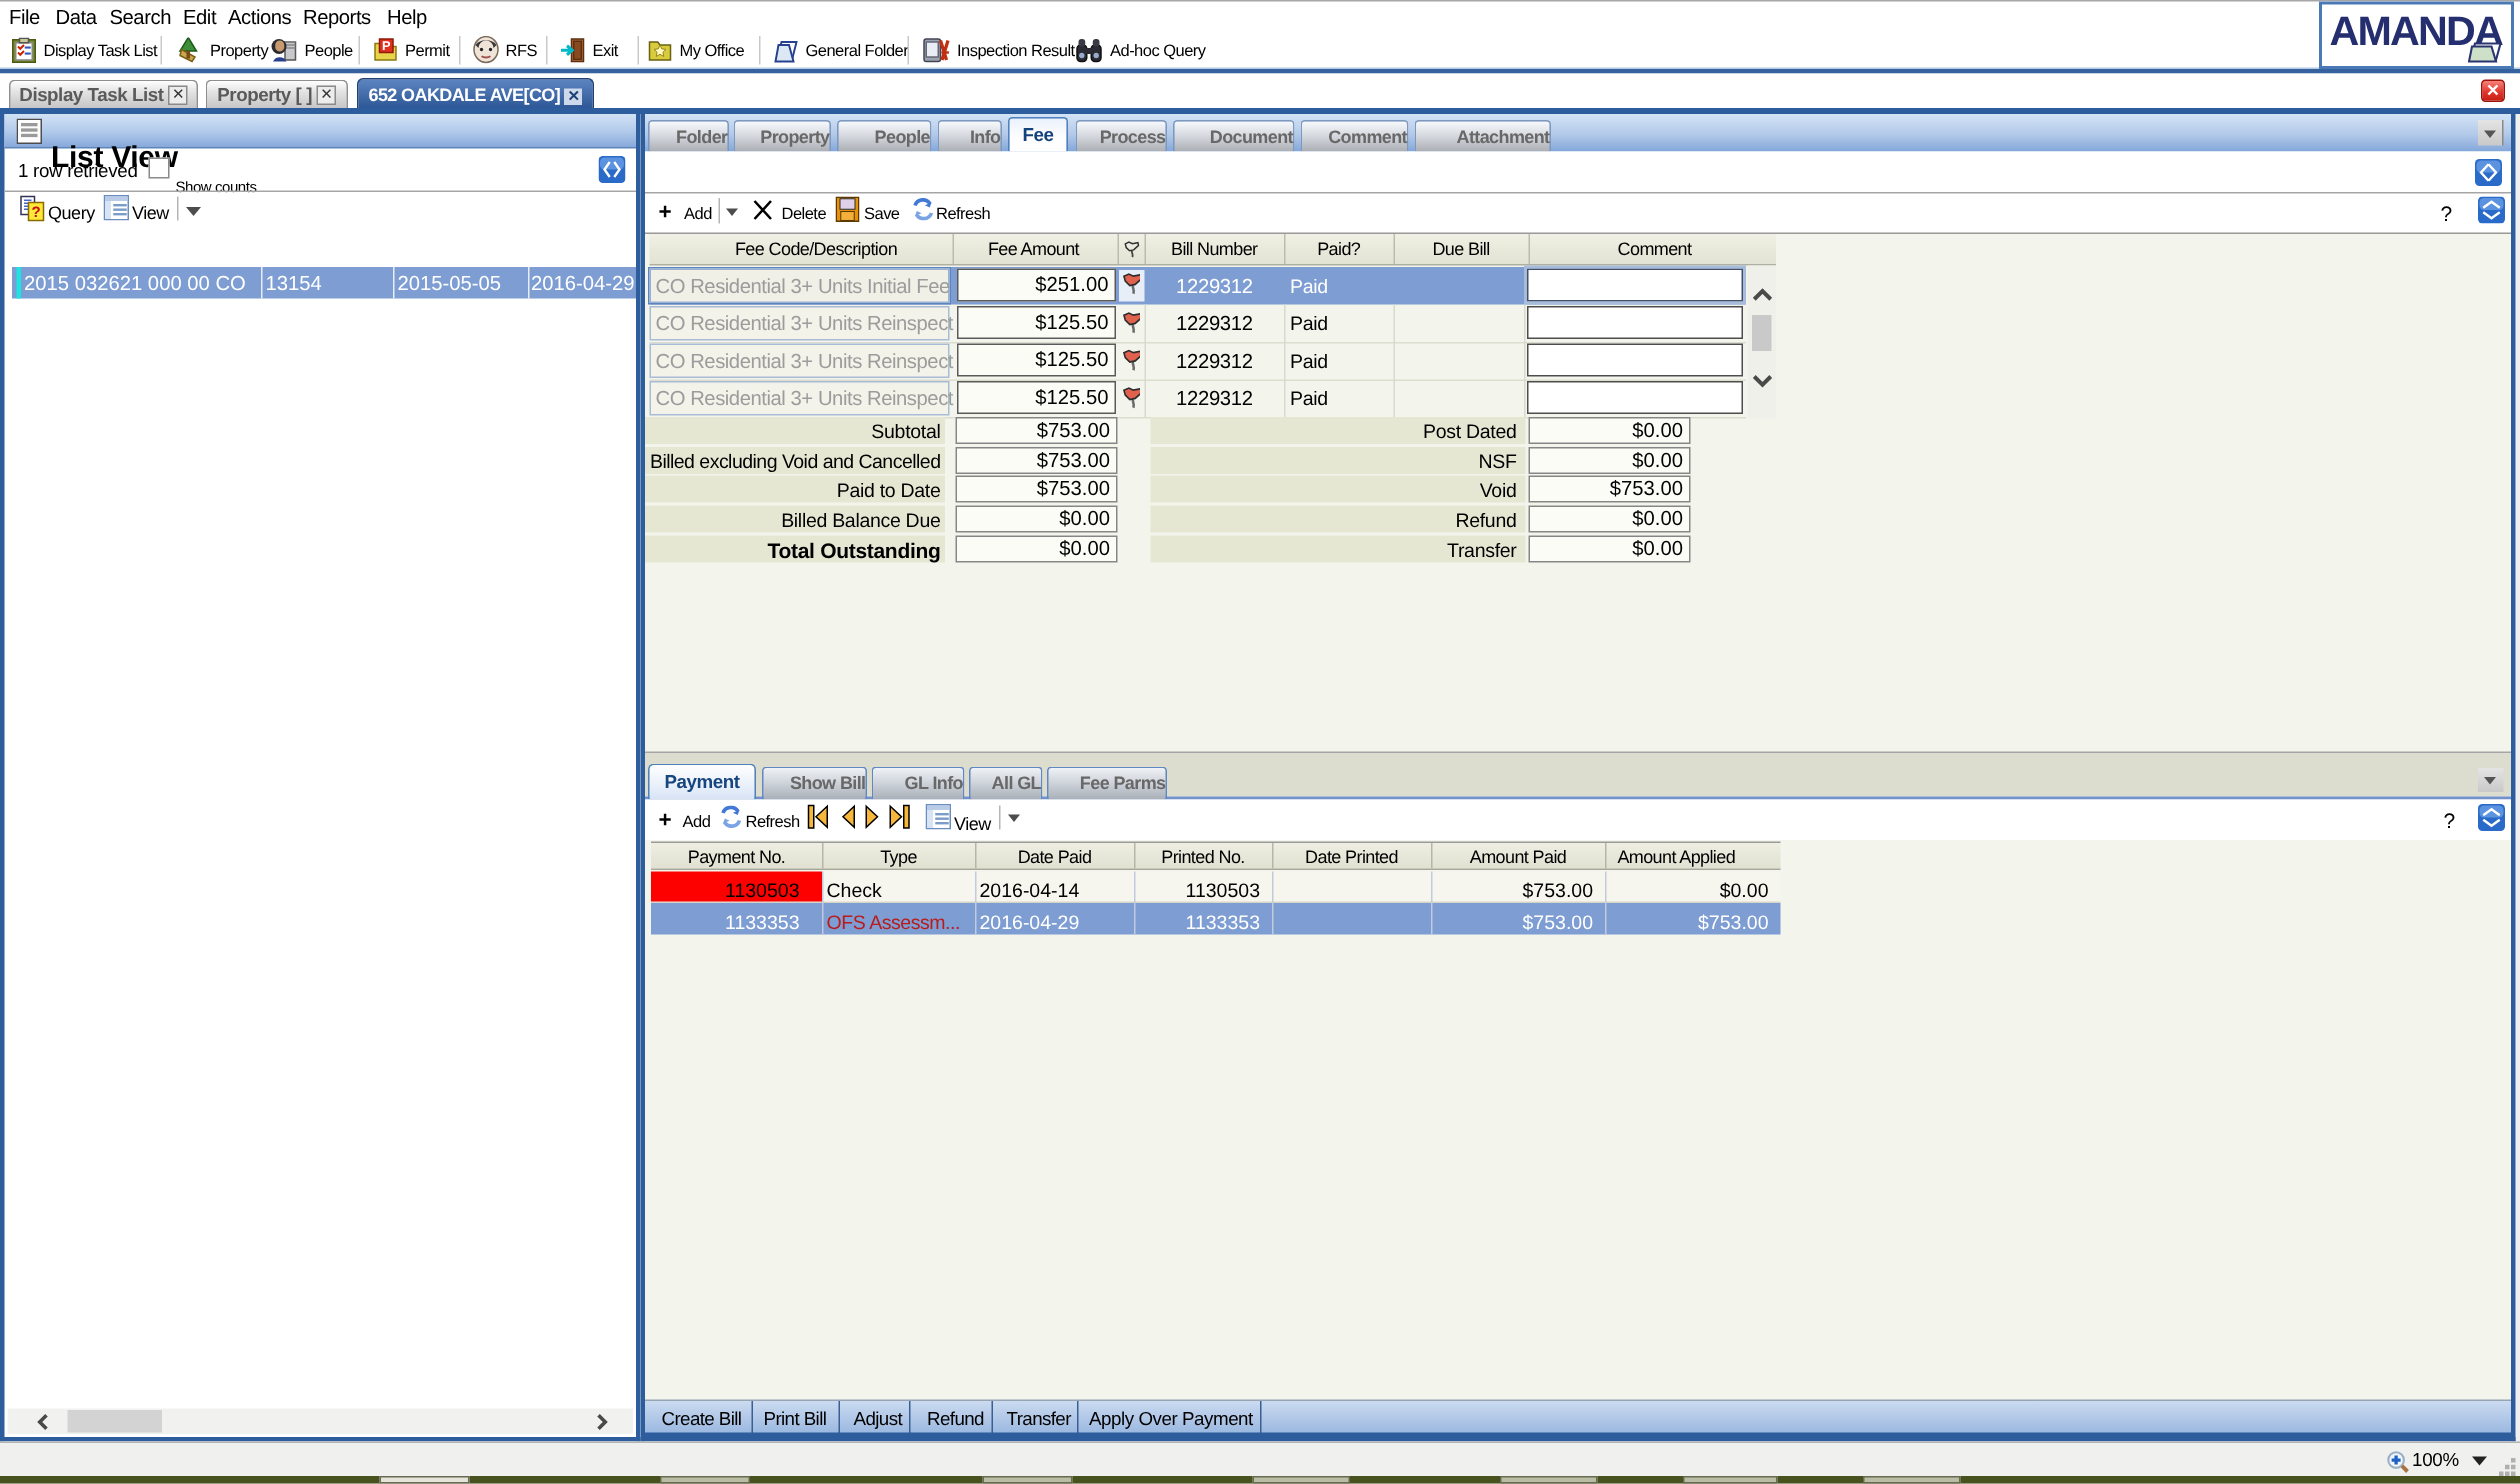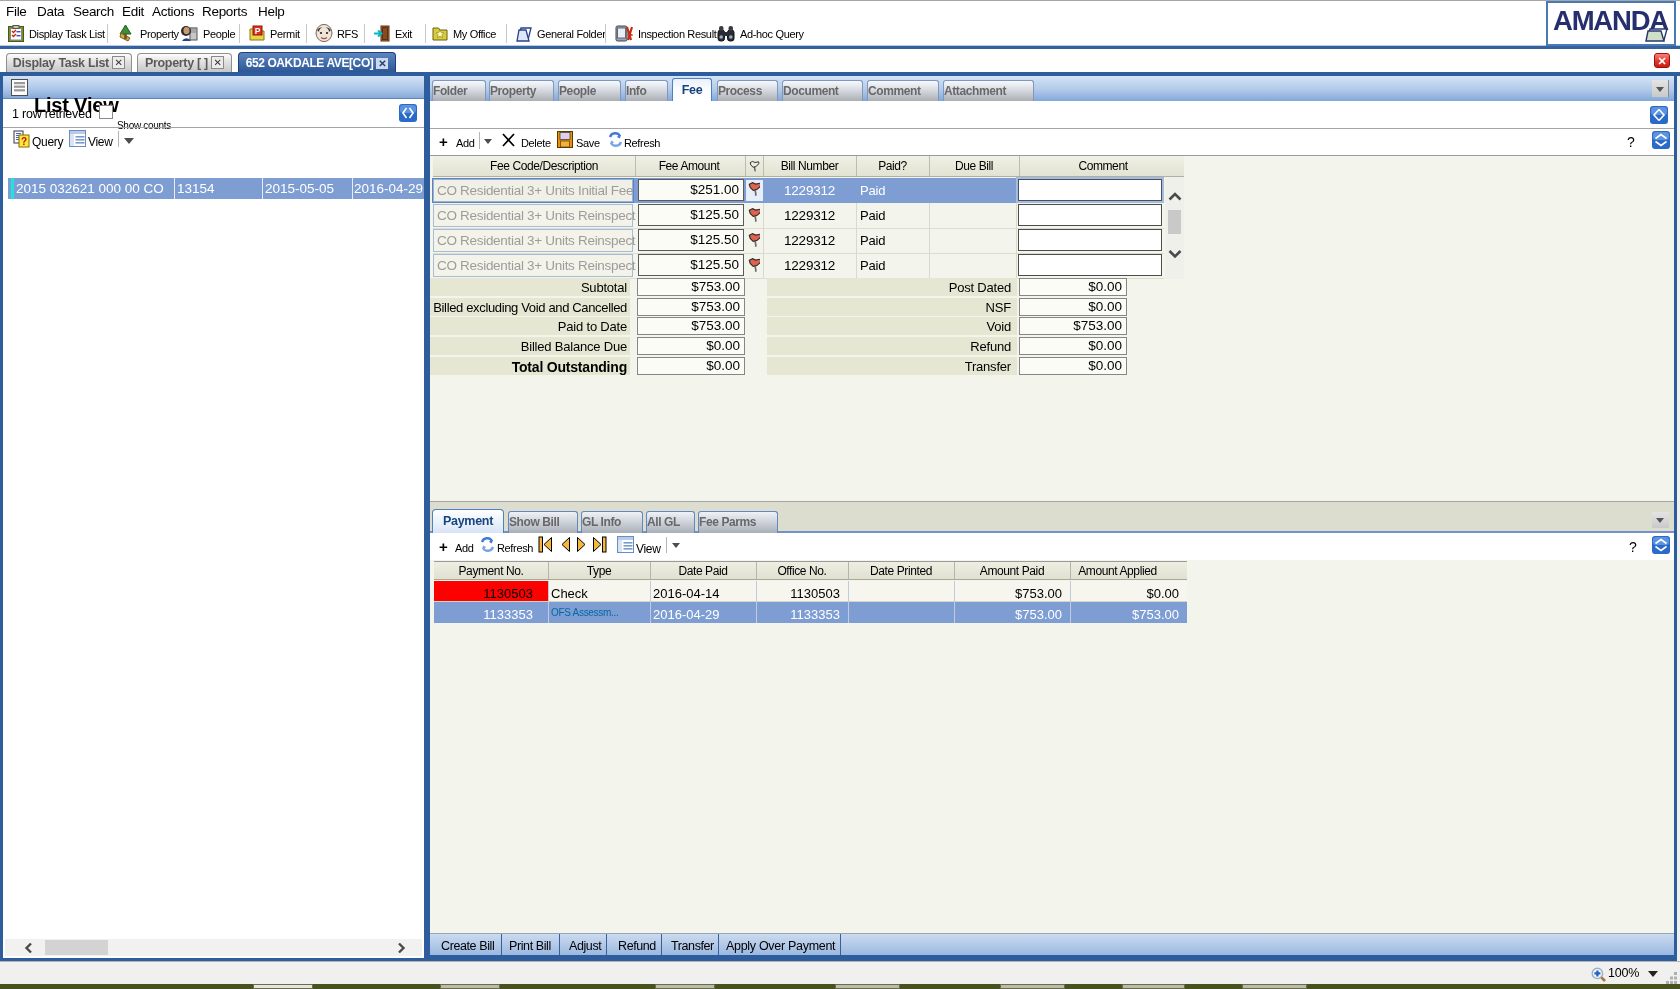--- a/index.html
+++ b/index.html
@@ -2,21 +2,21 @@
 <html><head><meta charset="utf-8">
 <style>
 *{margin:0;padding:0;box-sizing:border-box}
 html,body{width:1680px;height:989px;overflow:hidden;font-family:"Liberation Sans",sans-serif;background:#f0f0ee}
 .ab{position:absolute}
 .tx{white-space:nowrap;font-size:13px;color:#000;letter-spacing:-0.2px}
 .tb{white-space:nowrap;font-size:11px;color:#000;letter-spacing:-0.35px}
 .b{font-weight:bold}
 .sep{width:1px;background:#c9c9c9}
 .gtab{background:linear-gradient(#fefefe,#e3e3e3 40%,#c6c6c6);border:1px solid #8f8f8f;border-bottom:none;border-radius:4px 4px 0 0;color:#5a5a5a;font-weight:bold;font-size:12.5px;letter-spacing:-0.3px;text-align:center}
-.ftab{border:1px solid #7e99bd;border-bottom:none;border-radius:3px 3px 0 0;background:linear-gradient(#f7f9fc,#d3d7dd 50%,#abaeb3);color:#686868;font-weight:bold;font-size:12px;letter-spacing:-0.4px;text-align:left;line-height:21px}
+.ftab{border:1px solid #7e99bd;border-bottom:none;border-radius:3px 3px 0 0;background:linear-gradient(#f7f9fc,#d3d7dd 50%,#abaeb3);color:#686868;font-weight:bold;font-size:12px;letter-spacing:-0.4px;text-align:right;line-height:21px}
 .hcell{position:absolute;top:0;height:100%;font-size:12px;letter-spacing:-0.4px;text-align:center;color:#000}
 .inp{position:absolute;background:#fcfcf6;border:1px solid #868686;font-size:13px;text-align:right;color:#000;padding-right:4px}
 .lbl{position:absolute;font-size:13px;letter-spacing:-0.2px;text-align:right;color:#000;white-space:nowrap}
 .lband{position:absolute;background:#e6e7d3}
 </style></head>
 <body>
 
 <div class="ab" style="left:0;top:0;width:1680px;height:22px;background:#fff;border-top:1px solid #a6a6a6"></div>
 <div class="ab tx" style="left:6px;top:4px;font-size:13.5px;letter-spacing:-0.3px">File</div>
 <div class="ab tx" style="left:37px;top:4px;font-size:13.5px;letter-spacing:-0.3px">Data</div>
@@ -395,42 +395,42 @@
   <div class="ab tx" style="left:1199px;top:463px;font-size:14px">?</div>
   <svg class="ab" style="left:1222px;top:460px" width="18" height="18" viewBox="0 0 18 18">
       <rect width="18" height="18" rx="3" fill="#2a6ac9"></rect>
       <rect x="1" y="1" width="16" height="8" rx="3" fill="#5b93e0"></rect>
       <path d="M3.5 7.5 L9 3.5 L14.5 7.5 M3.5 10.5 L9 14.5 L14.5 10.5" fill="none" stroke="#fff" stroke-width="1.6"></path>
     </svg>
   <div class="ab" style="left:4px;top:485px;width:753px;height:19px;background:linear-gradient(#eeeee2,#e0e1d1);border-top:1px solid #9a9a9a;border-bottom:1px solid #a8a89a">
     <div class="hcell" style="left:0px;width:114px;line-height:18px">Payment No.</div>
     <div class="hcell" style="left:114px;width:102px;line-height:18px">Type</div>
     <div class="hcell" style="left:216px;width:106px;line-height:18px">Date Paid</div>
-    <div class="hcell" style="left:322px;width:92px;line-height:18px">Office No.</div>
+    <div class="hcell" style="left:322px;width:92px;line-height:18px">Printed No.</div>
     <div class="hcell" style="left:414px;width:106px;line-height:18px">Date Printed</div>
     <div class="hcell" style="left:520px;width:116px;line-height:18px">Amount Paid</div>
     <div class="hcell" style="left:636px;width:95px;line-height:18px">Amount Applied</div>
     <div class="ab" style="left:114px;top:0;width:1px;height:100%;background:#b5b5a8"></div>
     <div class="ab" style="left:216px;top:0;width:1px;height:100%;background:#b5b5a8"></div>
     <div class="ab" style="left:322px;top:0;width:1px;height:100%;background:#b5b5a8"></div>
     <div class="ab" style="left:414px;top:0;width:1px;height:100%;background:#b5b5a8"></div>
     <div class="ab" style="left:520px;top:0;width:1px;height:100%;background:#b5b5a8"></div>
     <div class="ab" style="left:636px;top:0;width:1px;height:100%;background:#b5b5a8"></div>
   </div>
   <div class="ab" style="left:4px;top:505px;width:753px;height:21px;background:#f6f6ee;border-bottom:1px solid #d5d5c8"></div>
   <div class="ab" style="left:4px;top:505px;width:114px;height:20px;background:#fd0000"></div>
   <div class="ab" style="left:0;top:510px;width:103px;text-align:right;color:#000;font-size:13px;white-space:nowrap">1130503</div>
   <div class="ab" style="left:121px;top:510px;font-size:13px;white-space:nowrap">Check</div>
   <div class="ab" style="left:223px;top:510px;font-size:13px;white-space:nowrap">2016-04-14</div>
   <div class="ab" style="left:326px;top:510px;width:84px;text-align:right;font-size:13px;white-space:nowrap">1130503</div>
   <div class="ab" style="left:524px;top:510px;width:108px;text-align:right;font-size:13px;white-space:nowrap">$753.00</div>
   <div class="ab" style="left:640px;top:510px;width:109px;text-align:right;font-size:13px;white-space:nowrap">$0.00</div>
   <div class="ab" style="left:4px;top:526px;width:753px;height:21px;background:#7d9dd3"></div>
   <div class="ab" style="left:0;top:531px;width:103px;text-align:right;color:#fff;font-size:13px;white-space:nowrap">1133353</div>
-  <div class="ab" style="left:121px;top:531px;color:#0369a1;font-size:10px;letter-spacing:-0.3px;white-space:nowrap">OFS Assessm...</div>
+  <div class="ab" style="left:121px;top:531px;color:#b91c1c;font-size:13px;letter-spacing:-0.3px;white-space:nowrap">OFS Assessm...</div>
   <div class="ab" style="left:223px;top:531px;color:#fff;font-size:13px;white-space:nowrap">2016-04-29</div>
   <div class="ab" style="left:326px;top:531px;width:84px;text-align:right;color:#fff;font-size:13px;white-space:nowrap">1133353</div>
   <div class="ab" style="left:524px;top:531px;width:108px;text-align:right;color:#fff;font-size:13px;white-space:nowrap">$753.00</div>
   <div class="ab" style="left:640px;top:531px;width:109px;text-align:right;color:#fff;font-size:13px;white-space:nowrap">$753.00</div>
   <div class="ab" style="left:118px;top:505px;width:1px;height:42px;background:#c2cade"></div>
   <div class="ab" style="left:220px;top:505px;width:1px;height:42px;background:#c2cade"></div>
   <div class="ab" style="left:326px;top:505px;width:1px;height:42px;background:#c2cade"></div>
   <div class="ab" style="left:418px;top:505px;width:1px;height:42px;background:#c2cade"></div>
   <div class="ab" style="left:524px;top:505px;width:1px;height:42px;background:#c2cade"></div>
   <div class="ab" style="left:640px;top:505px;width:1px;height:42px;background:#c2cade"></div>

